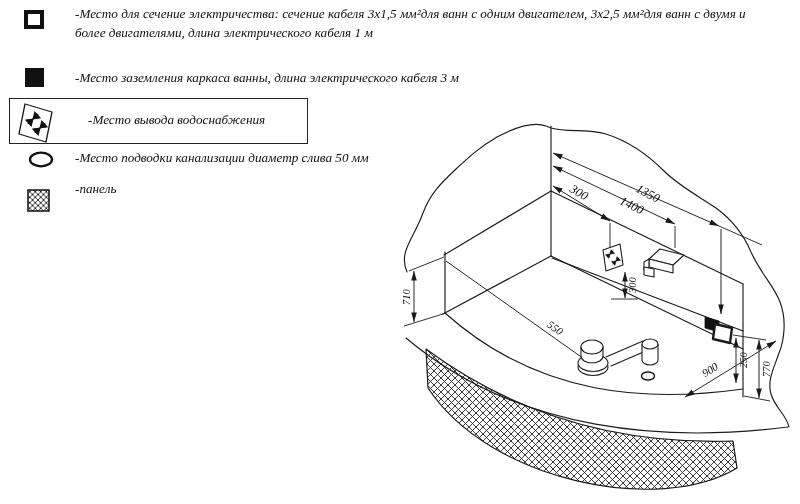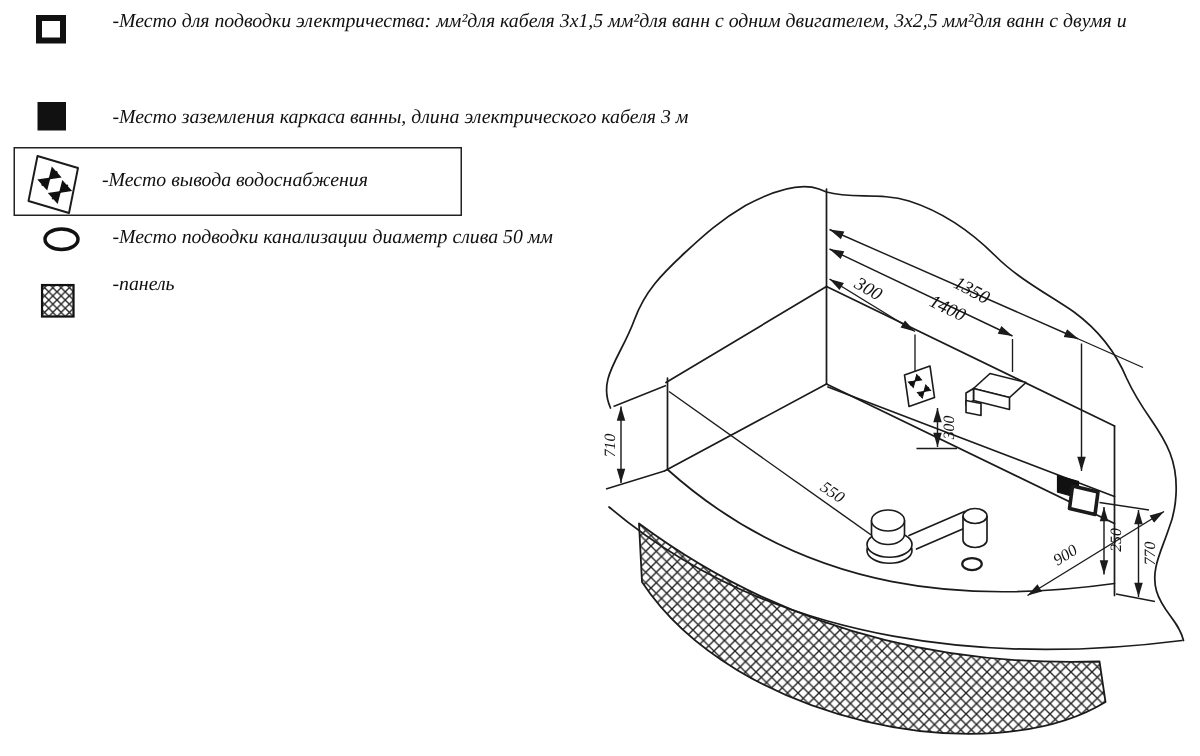--- a/index.html
+++ b/index.html
@@ -27,21 +27,22 @@
 </head>
 <body>
 
 <div id="page">
 
   <div id="legend">
 
     <div>
       <div class="licon sq-outline"></div>
       <div class="ltext" style="top:5px;width:716px;">
-        <span>-Место для подводки электричества: мм²для кабеля 3х1,5 мм²для ванн с одним двигателем, 3х2,5 мм²для ванн с двумя и</span>
+        <span>-Место для сечение электричества: сечение кабеля 3х1,5 мм²для ванн с одним двигателем, 3х2,5 мм²для ванн с двумя и</span>
+        <span>более двигателями, длина электрического кабеля 1 м</span>
       </div>
     </div>
 
     <div>
       <div class="licon sq-filled"></div>
       <div class="ltext" style="top:69px;width:700px;">
         <span>-Место заземления каркаса ванны, длина электрического кабеля 3 м</span>
       </div>
     </div>
 
@@ -55,21 +56,21 @@
               <path d="M 6,-4 L 0,0 L 6,4 Z"></path>
             <line x1="-7" y1="0" x2="7" y2="0" stroke-width="1.2"></line>
           </g>
           <g transform="translate(24,28) rotate(-42)">
             <path d="M -6,-4 L 0,0 L -6,4 Z"></path>
               <path d="M 6,-4 L 0,0 L 6,4 Z"></path>
             <line x1="-7" y1="0" x2="7" y2="0" stroke-width="1.2"></line>
           </g>
         </g>
       </svg>
-      <div class="ltext" style="left:68px;top:111px;width:230px;">
+      <div class="ltext" style="left:88px;top:111px;width:230px;">
         <span>-Место вывода водоснабжения</span>
       </div>
     </div>
 
     <div>
       <svg class="licon" style="left:28px;top:150px;" width="27" height="19" viewBox="0 0 27 19">
         <ellipse cx="13" cy="9.5" rx="11" ry="6.8" fill="#fff" stroke="#111" stroke-width="2.3"></ellipse>
       </svg>
       <div class="ltext" style="top:149px;width:600px;">
         <span>-Место подводки канализации диаметр слива 50 мм</span>

